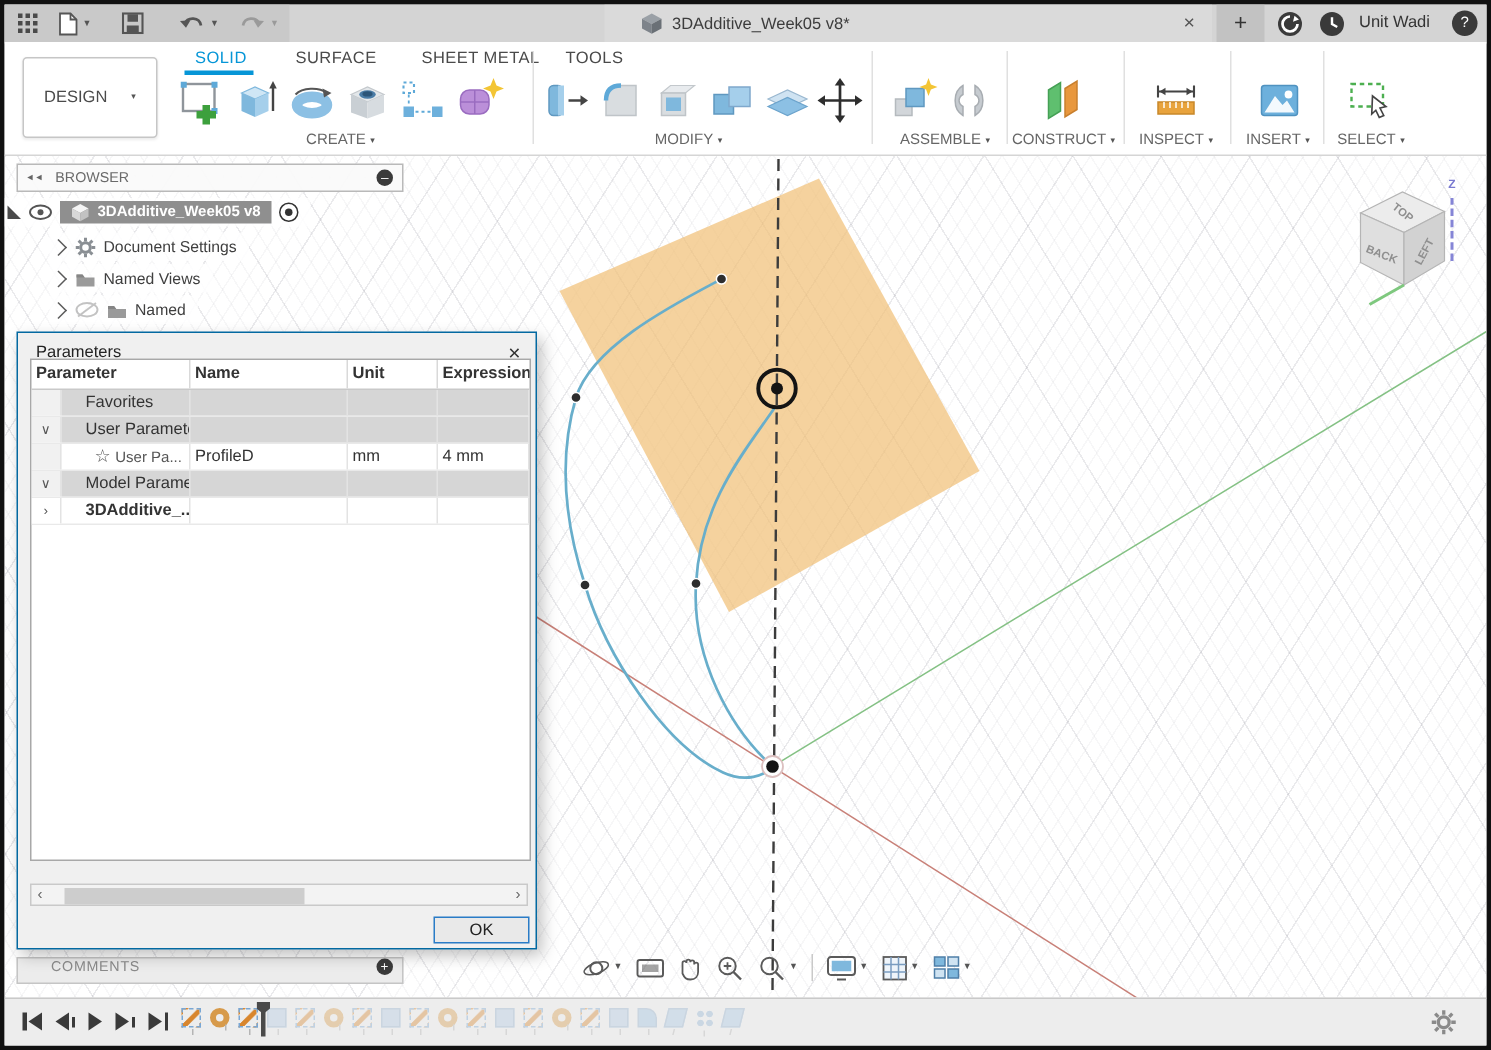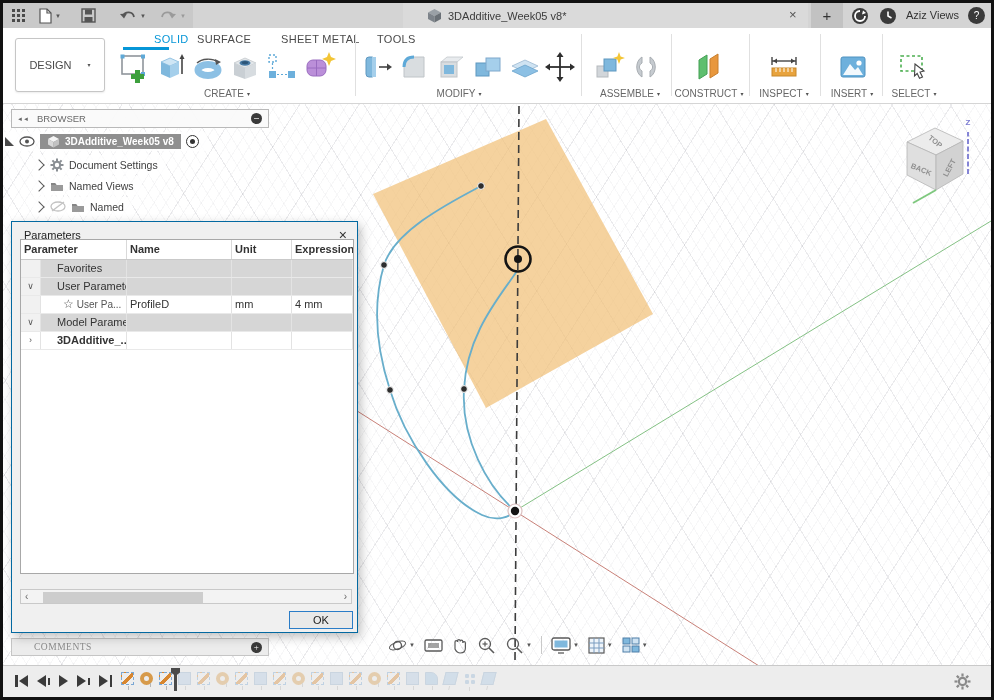--- a/index.html
+++ b/index.html
@@ -19,21 +19,21 @@
   .circle-btn{width:17px;height:17px;border-radius:50%;background:#3a3a3a;color:#fff;display:flex;align-items:center;justify-content:center;font-size:10px;}
   #tb-addtab{position:absolute;left:808px;top:0;width:32px;height:25px;background:#c2c2c2;display:flex;align-items:center;justify-content:center;font-size:15px;color:#333;}
   #tb-close{position:absolute;left:786px;top:4px;font-size:13px;color:#555;}
   #tb-user{position:absolute;left:903px;top:6px;font-size:11px;color:#333;}
 
   
   #ribbon{position:absolute;left:0;top:25px;width:100%;height:75px;background:#fff;border-bottom:1px solid #d5d5d5;}
   #design-btn{position:absolute;left:12px;top:10px;width:88px;height:52px;background:#fff;border:1px solid #c6c6c6;border-radius:3px;
               display:flex;align-items:center;justify-content:center;gap:16px;font-size:11px;color:#4a4a4a;box-shadow:0 1px 2px rgba(0,0,0,.08);}
   .rtab{position:absolute;top:5px;font-size:11px;color:#4a4a4a;letter-spacing:.3px;}
-  .rtab.active{color:#0696d7;margin-left:24px;}
+  .rtab.active{color:#0696d7;}
   #tab-underline{position:absolute;left:120px;top:19px;width:46px;height:3px;background:#0696d7;}
   .ric{position:absolute;top:22px;width:34px;height:34px;}
   .rdiv{position:absolute;top:6px;width:1px;height:62px;background:#e0e0e0;}
   .rgroup-label{position:absolute;top:60px;font-size:10px;color:#666;text-align:center;display:flex;align-items:center;justify-content:center;gap:3px;}
 
   
   #canvas{position:absolute;left:0;top:101px;width:988px;height:561px;background:
     repeating-linear-gradient(122.5deg, rgba(70,70,90,.07) 0, rgba(70,70,90,.07) 1px, transparent 1px, transparent 50px),
     repeating-linear-gradient(58.5deg, rgba(70,70,90,.07) 0, rgba(70,70,90,.07) 1px, transparent 1px, transparent 50px),
     repeating-linear-gradient(122.5deg, rgba(70,70,90,.045) 0, rgba(70,70,90,.045) 1px, transparent 1px, transparent 10px),
@@ -48,21 +48,21 @@
   .btree-row{position:absolute;display:flex;align-items:center;gap:5px;font-size:10.5px;color:#3f3f3f;
     background:rgba(255,255,255,.78);padding:1px 8px 1px 2px;height:17px;}
   .tri-outline{width:7px;height:7px;border-right:1.4px solid #5a5a5a;border-top:1.4px solid #5a5a5a;transform:rotate(45deg);margin-right:2px;}
   #root-chip{background:#8f8f8f;color:#fff;display:flex;align-items:center;gap:5px;padding:1px 7px;font-size:10px;font-weight:bold;}
   .fisheye{width:11px;height:11px;border:1.6px solid #333;border-radius:50%;background:#fff;position:relative;}
   .fisheye::after{content:"";position:absolute;left:3px;top:3px;width:5px;height:5px;border-radius:50%;background:#333;}
   .tri-sel{width:0;height:0;border-left:9px solid #4a4a4a;border-top:9px solid transparent;}
 
   
   #comments-bar{position:absolute;left:8px;top:534px;width:256px;height:16px;background:#ececec;border:1px solid #c5c5c5;
-    display:flex;align-items:center;font-size:9.5px;color:#8a8a8a;letter-spacing:.5px;font-family:Liberation Serif, serif;}
+    display:flex;align-items:flex-start;font-size:9.5px;color:#8a8a8a;letter-spacing:.5px;}
   #navbar{position:absolute;left:385px;top:529px;height:24px;display:flex;align-items:center;gap:9px;}
   .nav-div{width:1px;height:18px;background:#c9c9c9;}
 
   
   #params-dialog{position:absolute;left:8px;top:218px;width:345px;height:410px;background:#f0f0f0;border:1px solid #0369a1;
     box-shadow:3px 4px 10px rgba(0,0,0,.25);font-size:11px;}
   #pd-title{position:absolute;left:12px;top:7px;color:#222;}
   #pd-close{position:absolute;right:10px;top:5px;font-size:14px;color:#333;}
   #pd-table{position:absolute;left:8px;top:17px;width:332px;height:333px;background:#fff;border:1px solid #a8a8a8;overflow:hidden;}
   .pd-row{display:grid;grid-template-columns:20px 86px 105px 60px 1fr;height:17px;line-height:17px;border-bottom:1px solid #e9e9e9;}
@@ -170,21 +170,21 @@
           <path d="M9,4 a5,5 0 1 0 5,5" fill="none" stroke="#fff" stroke-width="1.8"></path>
           <path d="M12,3.5 L15,6 L11,7.5 Z" fill="#fff"></path>
         </svg>
     </div>
     <div class="tb-ic" style="left:876px">
       <svg width="18" height="18">
           <circle cx="9" cy="9" r="8" fill="#3a3a3a"></circle>
           <path d="M9,4.5 V9 L12.5,11" fill="none" stroke="#fff" stroke-width="1.6"></path>
         </svg>
     </div>
-    <span id="tb-user">Aziz Views</span>
+    <span id="tb-user">Unit Wadi</span>
     <div class="tb-ic" style="left:965px">
       <span class="circle-btn">?</span>
     </div>
   </div>
 
   <div id="ribbon">
     <div id="design-btn">
       <span>DESIGN</span>
       <span class="caret-sm">▾</span>
     </div>

